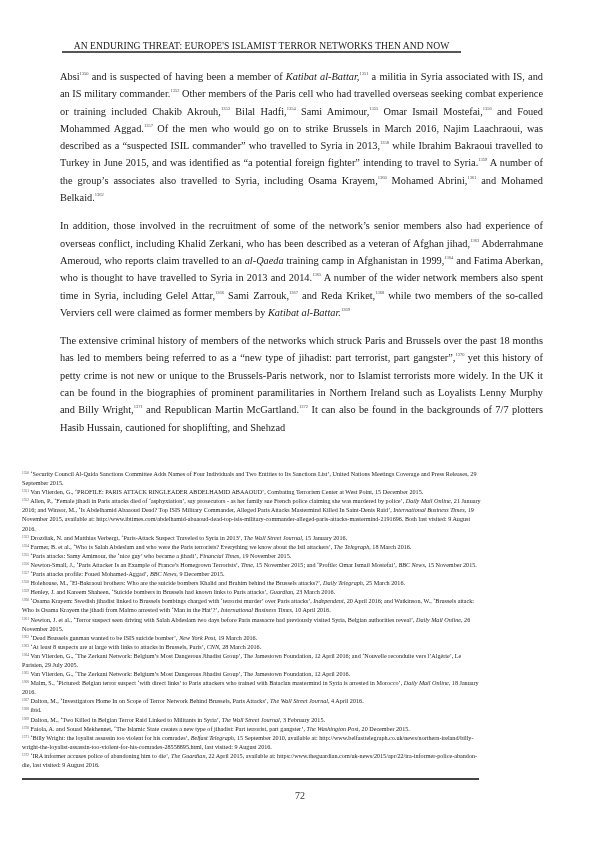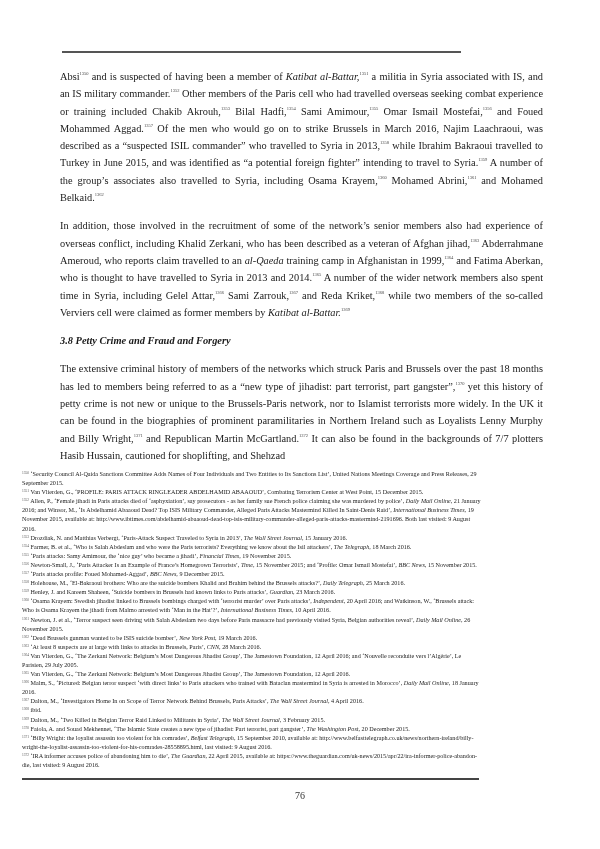--- a/index.html
+++ b/index.html
@@ -15,26 +15,26 @@
   .fn { margin: 0; }
   .fn sup { font-size: 3.5px; line-height: 0; vertical-align: 2.5px; color: #555; }
   .bottom-rule { position: absolute; left: 22px; top: 778px; width: 457px; height: 2px; background: #444; }
   .page-number { position: absolute; left: 0; top: 790px; width: 600px; text-align: center; font-size: 10px; color: #333; }
   i { font-style: italic; font-family: Liberation Serif, serif; }
 </style>
 </head>
 <body>
 
 <div class="page">
+  <div class="header">AN ENDURING THREAT: EUROPE'S ISLAMIST TERROR NETWORKS THEN AND NOW</div>
   <div class="header-rule"></div>
 
   <div class="body">
     <p><span>Absi</span><sup>1350</sup><span> and is suspected of having been a member of </span><i>Katibat al-Battar,</i><sup>1351</sup><span> a militia in Syria associated with IS, and an IS military commander.</span><sup>1352</sup><span> Other members of the Paris cell who had travelled overseas seeking combat experience or training included Chakib Akrouh,</span><sup>1353</sup><span> Bilal Hadfi,</span><sup>1354</sup><span> Sami Amimour,</span><sup>1355</sup><span> Omar Ismail Mostefai,</span><sup>1356</sup><span> and Foued Mohammed Aggad.</span><sup>1357</sup><span> Of the men who would go on to strike Brussels in March 2016, Najim Laachraoui, was described as a “suspected ISIL commander” who travelled to Syria in 2013,</span><sup>1358</sup><span> while Ibrahim Bakraoui travelled to Turkey in June 2015, and was identified as “a potential foreign fighter” intending to travel to Syria.</span><sup>1359</sup><span> A number of the group’s associates also travelled to Syria, including Osama Krayem,</span><sup>1360</sup><span> Mohamed Abrini,</span><sup>1361</sup><span> and Mohamed Belkaid.</span><sup>1362</sup></p>
     <p><span>In addition, those involved in the recruitment of some of the network’s senior members also had experience of overseas conflict, including Khalid Zerkani, who has been described as a veteran of Afghan jihad,</span><sup>1363</sup><span> Abderrahmane Ameroud, who reports claim travelled to an </span><i>al-Qaeda</i><span> training camp in Afghanistan in 1999,</span><sup>1364</sup><span> and Fatima Aberkan, who is thought to have travelled to Syria in 2013 and 2014.</span><sup>1365</sup><span> A number of the wider network members also spent time in Syria, including Gelel Attar,</span><sup>1366</sup><span> Sami Zarrouk,</span><sup>1367</sup><span> and Reda Kriket,</span><sup>1368</sup><span> while two members of the so-called Verviers cell were claimed as former members by </span><i>Katibat al-Battar.</i><sup>1369</sup></p>
-    <p class="heading">3.8 Petty Crime and Fraud and Forgery</p>
     <p><span>The extensive criminal history of members of the networks which struck Paris and Brussels over the past 18 months has led to members being referred to as a “new type of jihadist: part terrorist, part gangster”,</span><sup>1370</sup><span> yet this history of petty crime is not new or unique to the Brussels-Paris network, nor to Islamist terrorists more widely. In the UK it can be found in the biographies of prominent paramilitaries in Northern Ireland such as Loyalists Lenny Murphy and Billy Wright,</span><sup>1371</sup><span> and Republican Martin McGartland.</span><sup>1372</sup><span> It can also be found in the backgrounds of 7/7 plotters Hasib Hussain, cautioned for shoplifting, and Shehzad</span></p>
   </div>
 
   <div class="footnotes">
       <p class="fn"><sup>1350</sup><span> ‘Security Council Al-Qaida Sanctions Committee Adds Names of Four Individuals and Two Entities to Its Sanctions List’, United Nations Meetings Coverage and Press Releases, 29 September 2015.</span></p>
       <p class="fn"><sup>1351</sup><span> Van Vlierden, G., ‘PROFILE: PARIS ATTACK RINGLEADER ABDELHAMID ABAAOUD’, Combating Terrorism Center at West Point, 15 December 2015.</span></p>
       <p class="fn"><sup>1352</sup><span> Allen, P., ‘Female jihadi in Paris attacks died of ‘asphyxiation’, say prosecutors - as her family sue French police claiming she was murdered by police’, </span><i>Daily Mail Online</i><span>, 21 January 2016; and Winsor, M., ‘Is Abdelhamid Abaaoud Dead? Top ISIS Military Commander, Alleged Paris Attacks Mastermind Killed In Saint-Denis Raid’, </span><i>International Business Times</i><span>, 19 November 2015, available at: http://www.ibtimes.com/abdelhamid-abaaoud-dead-top-isis-military-commander-alleged-paris-attacks-mastermind-2191696.  Both last visited: 9 August 2016.</span></p>
       <p class="fn"><sup>1353</sup><span> Drozdiak, N. and Matthias Verbergt, ‘Paris-Attack Suspect Traveled to Syria in 2013’, </span><i>The Wall Street Journal</i><span>, 15 January 2016.</span></p>
       <p class="fn"><sup>1354</sup><span> Farmer, B. et al., ‘Who is Salah Abdeslam and who were the Paris terrorists? Everything we know about the Isil attackers’, </span><i>The Telegraph</i><span>, 18 March 2016.</span></p>
       <p class="fn"><sup>1355</sup><span> ‘Paris attacks: Samy Amimour, the ‘nice guy’ who became a jihadi’, </span><i>Financial Times</i><span>, 19 November 2015.</span></p>
@@ -51,14 +51,14 @@
       <p class="fn"><sup>1366</sup><span> Malm, S., ‘Pictured: Belgian terror suspect ‘with direct links’ to Paris attackers who trained with Bataclan mastermind in Syria is arrested in Morocco’, </span><i>Daily Mail Online</i><span>, 18 January 2016.</span></p>
       <p class="fn"><sup>1367</sup><span> Dalton, M., ‘Investigators Home In on Scope of Terror Network Behind Brussels, Paris Attacks’, </span><i>The Wall Street Journal</i><span>, 4 April 2016.</span></p>
       <p class="fn"><sup>1368</sup><span> ibid.</span></p>
       <p class="fn"><sup>1369</sup><span> Dalton, M., ‘Two Killed in Belgian Terror Raid Linked to Militants in Syria’, </span><i>The Wall Street Journal</i><span>, 3 February 2015.</span></p>
       <p class="fn"><sup>1370</sup><span> Faiola, A. and Souad Mekhennet, ‘The Islamic State creates a new type of jihadist: Part terrorist, part gangster’, </span><i>The Washington Post</i><span>, 20 December 2015.</span></p>
       <p class="fn"><sup>1371</sup><span> ‘Billy Wright: the loyalist assassin too violent for his comrades’, </span><i>Belfast Telegraph</i><span>, 15 September 2010, available at: http://www.belfasttelegraph.co.uk/news/northern-ireland/billy-wright-the-loyalist-assassin-too-violent-for-his-comrades-28558895.html, last visited: 9 August 2016.</span></p>
       <p class="fn"><sup>1372</sup><span> ‘IRA informer accuses police of abandoning him to die’, </span><i>The Guardian</i><span>, 22 April 2015, available at: https://www.theguardian.com/uk-news/2015/apr/22/ira-informer-police-abandon-die, last visited: 9 August 2016.</span></p>
     </div>
 
   <div class="bottom-rule"></div>
-  <div class="page-number">76</div>
+  <div class="page-number">72</div>
 </div>
 
 </body></html>

